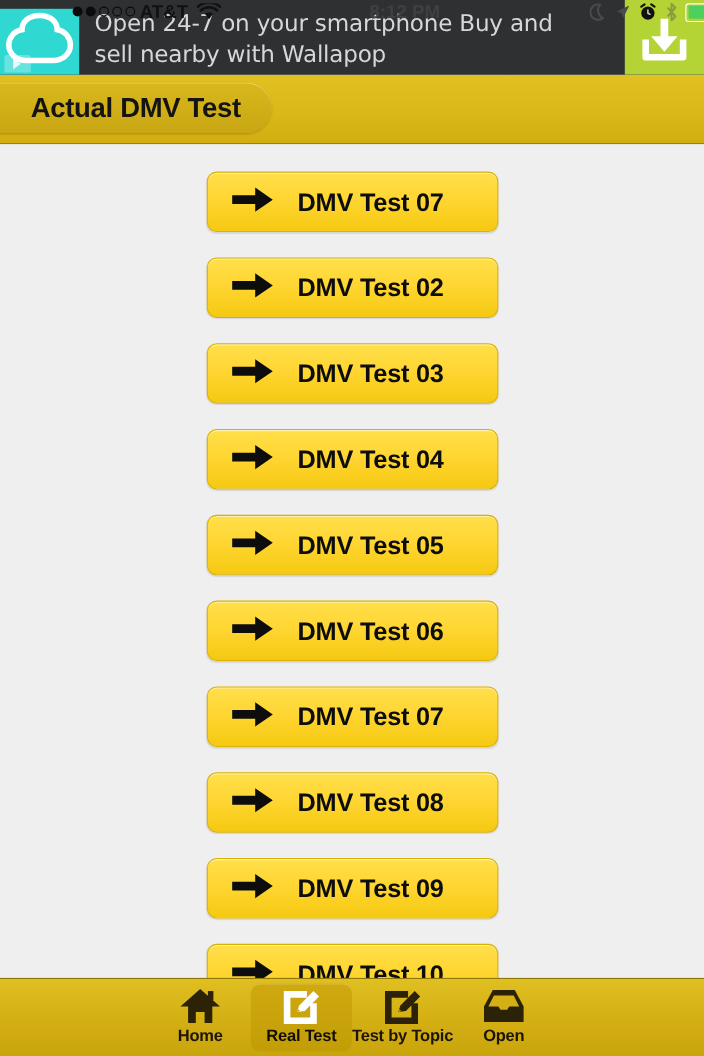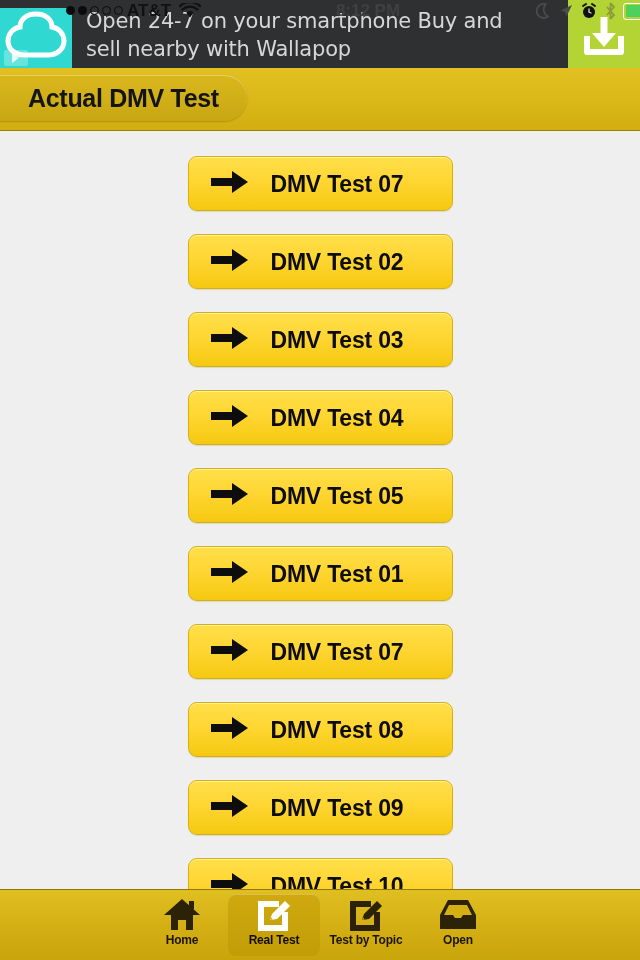--- a/index.html
+++ b/index.html
@@ -246,21 +246,21 @@
     box-shadow: inset 0 1px 0 rgba(255,255,255,0.25);
   }
   .tab .ticon {
     height: 38px;
     display: flex;
     align-items: center;
     justify-content: center;
     margin-top: 2px;
   }
   .tab .tlabel {
-    font-size: 12px;
+    font-size: 15px;
     font-weight: bold;
     color: #1c1405;
     letter-spacing: -0.2px;
     white-space: nowrap;
     margin-top: -1px;
   }
   .tab.selected .tlabel { color: #120d02; }
 </style>
 </head>
 <body>
@@ -359,21 +359,21 @@
         <div class="test-btn">
           <span class="arrow"><svg width="38" height="26" viewBox="0 0 38 26">
               <path d="M0 9 L21 9 L21 2 L37 13 L21 24 L21 17 L0 17 Z" fill="#0d0d0d"></path>
             </svg></span>
           <span class="label">DMV Test 05</span>
         </div>
         <div class="test-btn">
           <span class="arrow"><svg width="38" height="26" viewBox="0 0 38 26">
               <path d="M0 9 L21 9 L21 2 L37 13 L21 24 L21 17 L0 17 Z" fill="#0d0d0d"></path>
             </svg></span>
-          <span class="label">DMV Test 01</span>
+          <span class="label">DMV Test 06</span>
         </div>
         <div class="test-btn">
           <span class="arrow"><svg width="38" height="26" viewBox="0 0 38 26">
               <path d="M0 9 L21 9 L21 2 L37 13 L21 24 L21 17 L0 17 Z" fill="#0d0d0d"></path>
             </svg></span>
           <span class="label">DMV Test 07</span>
         </div>
         <div class="test-btn">
           <span class="arrow"><svg width="38" height="26" viewBox="0 0 38 26">
               <path d="M0 9 L21 9 L21 2 L37 13 L21 24 L21 17 L0 17 Z" fill="#0d0d0d"></path>

